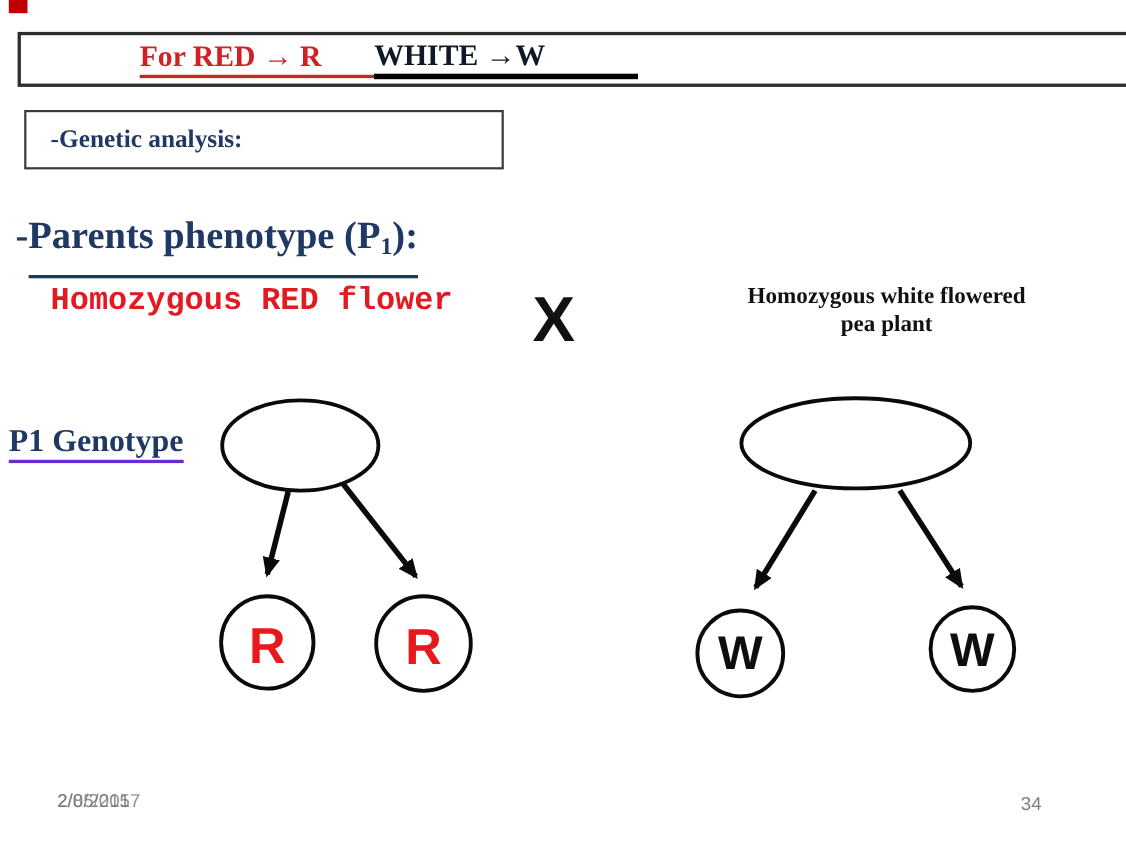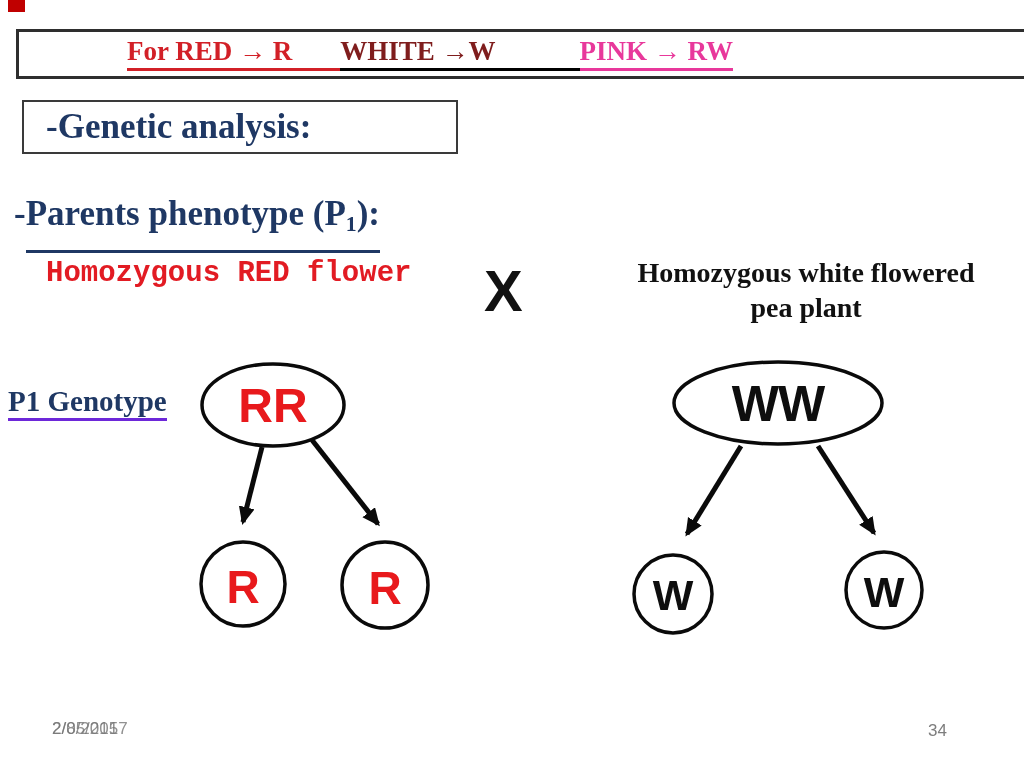--- a/index.html
+++ b/index.html
@@ -18,30 +18,30 @@
   
   .banner{
     left:16px;top:29px;width:925px;height:44px;
     border:3px solid #2e2e2e;
     display:flex;align-items:center;
     padding-left:108px;box-sizing:content-box;
     font-size:27px;font-weight:bold;white-space:pre;
   }
   .banner .seg{display:inline-block;padding-bottom:2px;line-height:1.1;}
   .seg-red{color:#d22027;border-bottom:3px solid #d22027;padding-right:48px;}
-  .seg-black{color:#7f1d1d;border-bottom:3px solid #000000;padding-right:84px;}
+  .seg-black{color:#0f172a;border-bottom:5px solid #000000;padding-right:84px;}
   .seg-pink{color:#e8389b;border-bottom:3px solid #e8389b;}
 
   
   .genetic-box{
     left:22px;top:100px;width:410px;height:50px;
     border:2px solid #3a3a3a;
     display:flex;align-items:center;
     padding-left:22px;
-    font-size:35px;font-weight:bold;color:#1f3864;text-align:right;
+    font-size:23px;font-weight:bold;color:#1f3864;text-align:right;
   }
 
   
   .parents-heading{
     left:14px;top:194px;
     font-size:35px;font-weight:bold;color:#1f3864;white-space:nowrap;
   }
   .parents-heading .underlined{border-bottom:3px solid #1f3864;padding-bottom:17px;}
   .sub{font-size:0.62em;vertical-align:-0.28em;}
 
@@ -51,21 +51,21 @@
     font-size:29px;font-weight:bold;color:#e21b23;white-space:nowrap;font-family:Liberation Mono, monospace;
   }
   .x-operator{
     left:484px;top:262px;
     font-family:"Liberation Sans","DejaVu Sans",sans-serif;
     font-size:58px;font-weight:600;color:#111;line-height:1;
   }
   .right-parent{
     left:600px;top:255px;width:412px;
     text-align:center;white-space:pre-line;
-    font-size:28px;font-weight:bold;color:#111;line-height:1.25;
+    font-size:21px;font-weight:bold;color:#111;line-height:1.25;
   }
 
   
   .side-label{
     font-size:29px;font-weight:bold;color:#1f3864;white-space:nowrap;
   }
   .side-label .ul{border-bottom:3px solid #6d28d9;padding-bottom:1px;}
   .lbl-genotype{left:8px;top:385px;}
   .lbl-gametes{left:16px;top:546px;}
   .lbl-meiosis{left:16px;top:590px;}
@@ -101,21 +101,20 @@
 </head>
 <body>
 
 <div class="slide">
 
   <div class="abs corner-accent"></div>
 
   <div class="abs banner">
     <span class="seg seg-red">For RED → R</span>
     <span class="seg seg-black">WHITE →W</span>
-    <span class="seg seg-pink">PINK → RW</span>
   </div>
 
   <div class="abs genetic-box">
     <span>-Genetic analysis:</span>
   </div>
 
   <div class="abs parents-heading">
     <span>-</span><span class="underlined"><span>Parents phenotype (P</span><span class="sub">1</span><span>):</span></span>
   </div>
 
@@ -141,22 +140,20 @@
     <circle cx="243" cy="584" r="42" fill="none" stroke="#0a0a0a" stroke-width="3.5"></circle>
     <circle cx="385" cy="585" r="43" fill="none" stroke="#0a0a0a" stroke-width="3.5"></circle>
 
     <ellipse cx="778" cy="403" rx="104" ry="41" fill="none" stroke="#0a0a0a" stroke-width="3.5"></ellipse>
     <line x1="741" y1="446" x2="687" y2="534" stroke="#0a0a0a" stroke-width="5" marker-end="url(#ah)"></line>
     <line x1="818" y1="446" x2="874" y2="533" stroke="#0a0a0a" stroke-width="5" marker-end="url(#ah)"></line>
     <circle cx="673" cy="594" r="39" fill="none" stroke="#0a0a0a" stroke-width="3.5"></circle>
     <circle cx="884" cy="590" r="38" fill="none" stroke="#0a0a0a" stroke-width="3.5"></circle>
   </svg>
 
-  <div class="abs node-label red-letter n-rr">RR</div>
-  <div class="abs node-label black-letter n-ww">WW</div>
   <div class="abs node-label red-letter n-r1">R</div>
   <div class="abs node-label red-letter n-r2">R</div>
   <div class="abs node-label black-letter n-w1">W</div>
   <div class="abs node-label black-letter n-w2">W</div>
 
   <div class="abs footer-text date-stack">
     <span>2/8/2015</span>
     <span>2/05/2017</span>
   </div>
   <div class="abs footer-text page-number">34</div>

